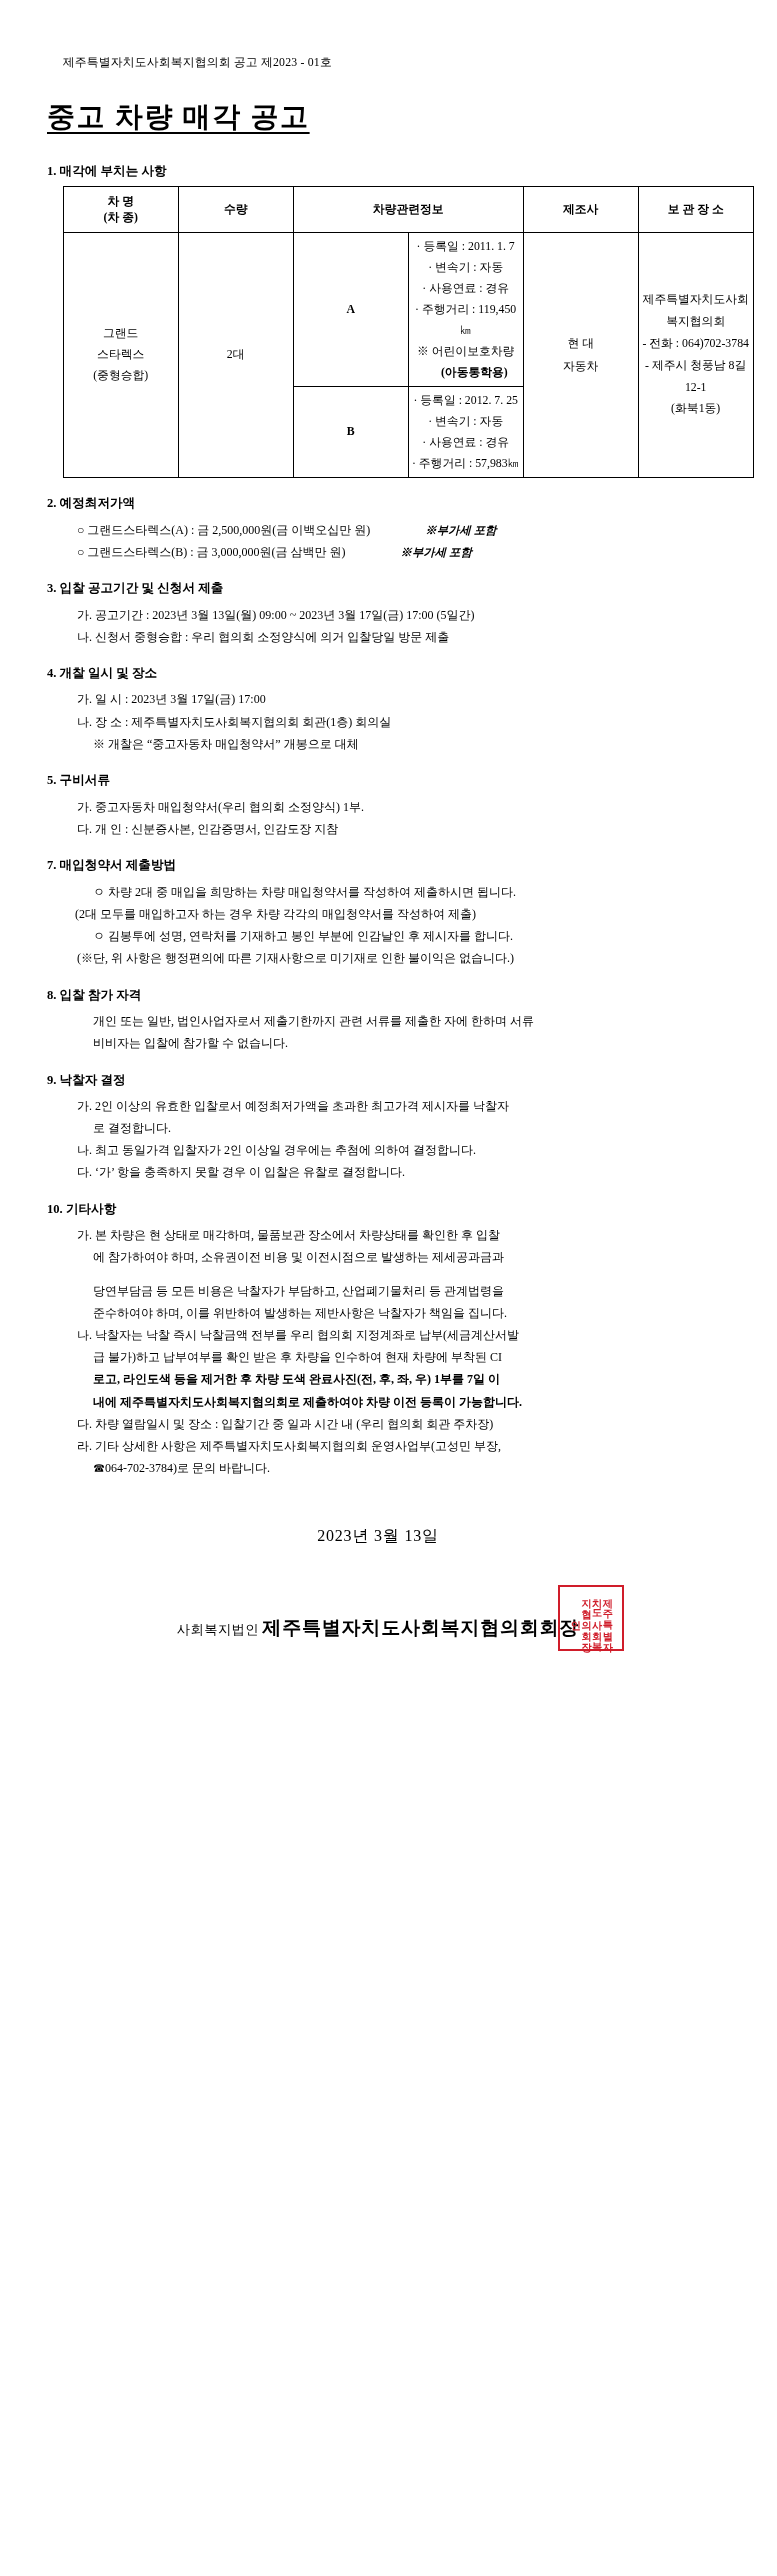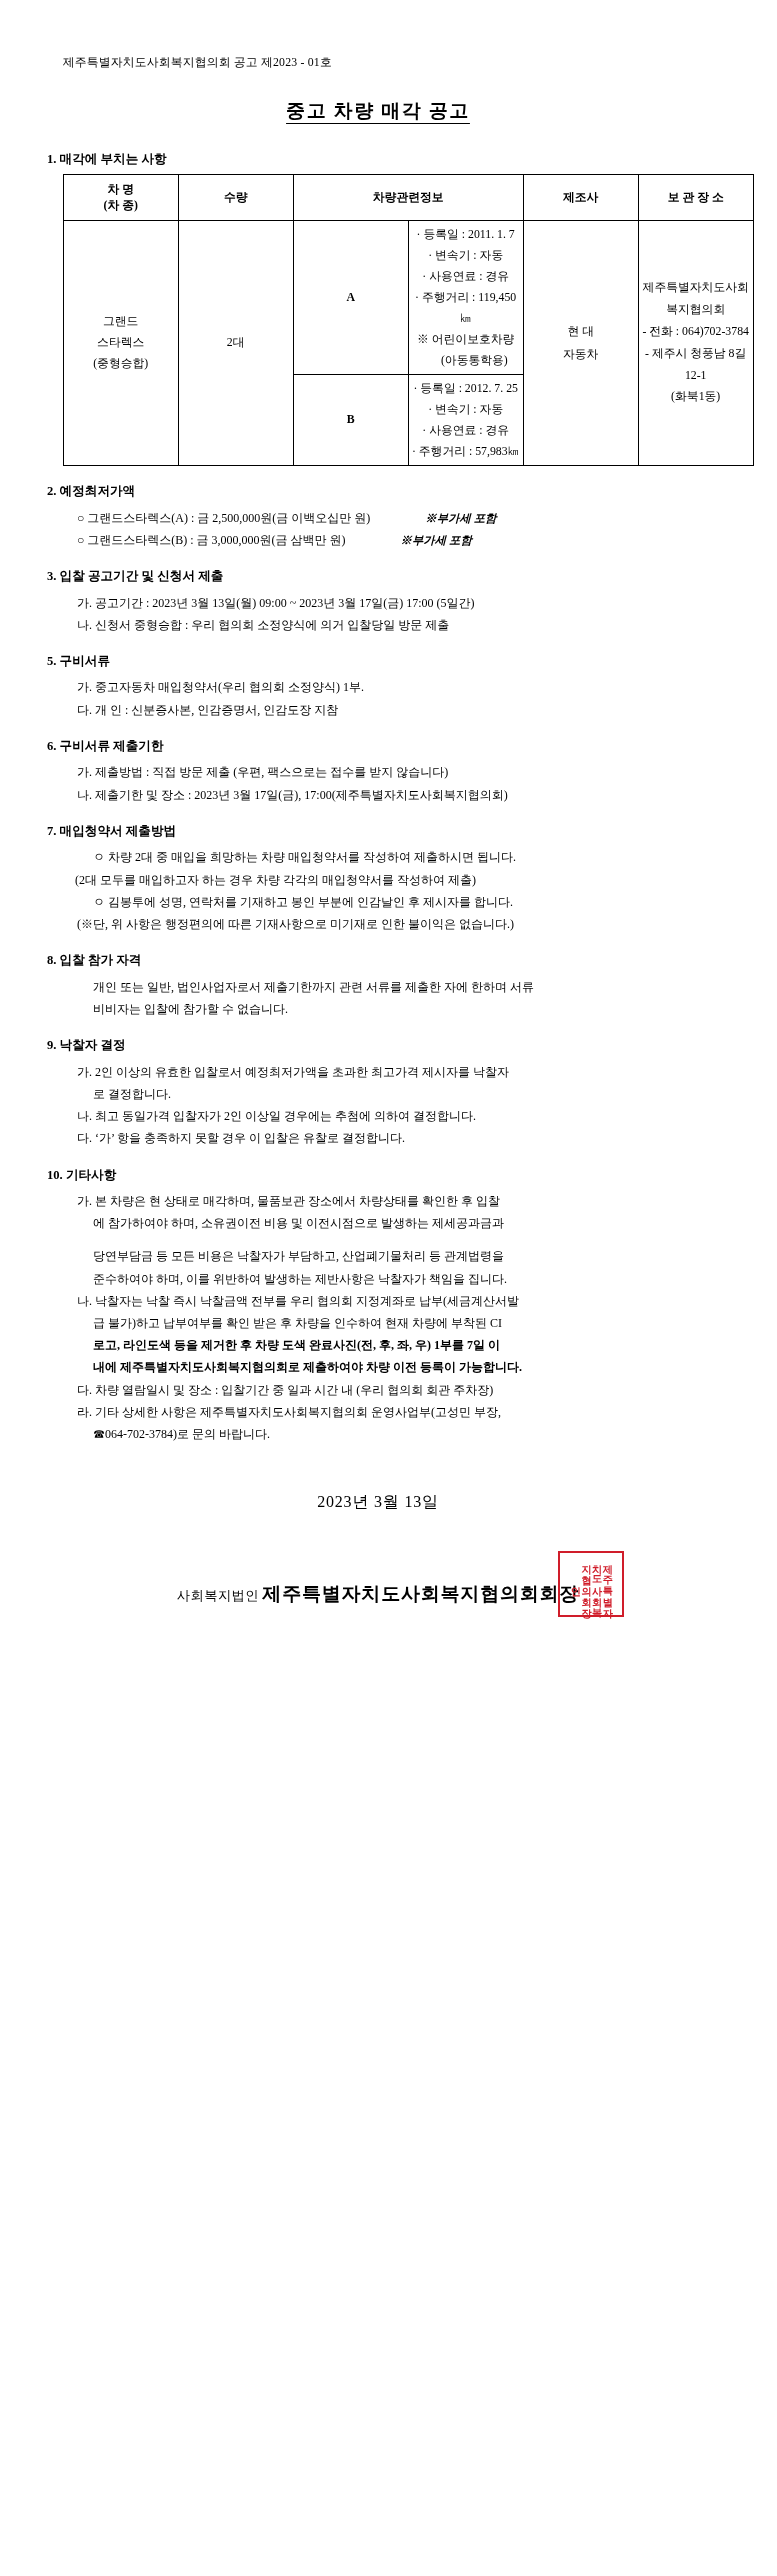--- a/index.html
+++ b/index.html
@@ -19,22 +19,22 @@
     box-sizing: border-box;
     padding: 55px 47px 31px 47px;
   }
   .doc-no {
     font-size: 11.8px;
     letter-spacing: 0.2px;
     margin-bottom: 27px;
     margin-left: 15.7px;
   }
   .title {
-    text-align: center;
-    font-size: 19px;
+    text-align: left;
+    font-size: 28px;
     font-weight: bold;
     letter-spacing: 1.6px;
     margin: 18px 0 27px 0;
   }
   .title u {
     text-decoration: underline;
     text-underline-offset: 5.5px;
   }
   .section {
     margin: 0 0 4.7px 0;
@@ -100,20 +100,21 @@
   td.cell-place {
     text-align: left;
     padding-left: 20.4px;
     line-height: 1.85;
     font-size: 11.4px;
     width: 221px;
   }
   .info-sub {
     display: block;
     padding-left: 17.3px;
+    font-weight: bold;
   }
 
   
   .date-line {
     text-align: center;
     font-size: 16px;
     margin: 47px 0 0 0;
     letter-spacing: 0.8px;
   }
   .footer-org {
@@ -238,32 +239,33 @@
       <span class="note-right">※부가세 포함</span>
     </div>
   </div>
 
   <div class="section">
     <div class="sec-head">3. 입찰 공고기간 및 신청서 제출</div>
     <div class="line">가. 공고기간 : 2023년 3월 13일(월) 09:00 ~ 2023년 3월 17일(금) 17:00 (5일간)</div>
     <div class="line">나. 신청서 중형승합 : 우리 협의회 소정양식에 의거 입찰당일 방문 제출</div>
   </div>
 
+  <div class="section">
+    <div class="sec-head">4. 개찰 일시 및 장소</div>
+    <div class="line">가. 일  시 : 2023년 3월 17일(금) 17:00</div>
+    <div class="line">나. 장  소 : 제주특별자치도사회복지협의회 회관(1층) 회의실</div>
+    <div class="line indent2">※ 개찰은 “중고자동차 매입청약서” 개봉으로 대체</div>
+  </div>
 
   <div class="section">
     <div class="sec-head">5. 구비서류</div>
     <div class="line">가. 중고자동차 매입청약서(우리 협의회 소정양식) 1부.</div>
     <div class="line">다. 개  인 : 신분증사본, 인감증명서, 인감도장 지참</div>
   </div>
 
-  <div class="section">
-    <div class="sec-head">6. 구비서류 제출기한</div>
-    <div class="line">가. 제출방법 : 직접 방문 제출 (우편, 팩스으로는 접수를 받지 않습니다)</div>
-    <div class="line">나. 제출기한 및 장소 : 2023년 3월 17일(금), 17:00(제주특별자치도사회복지협의회)</div>
-  </div>
 
   <div class="section">
     <div class="sec-head">7. 매입청약서 제출방법</div>
     <div class="line indent2">ㅇ 차량 2대 중 매입을 희망하는 차량 매입청약서를 작성하여 제출하시면 됩니다.</div>
     <div class="line indent3">(2대 모두를 매입하고자 하는 경우 차량 각각의 매입청약서를 작성하여 제출)</div>
     <div class="line indent2">ㅇ 김봉투에 성명, 연락처를 기재하고 봉인 부분에 인감날인 후 제시자를 합니다.</div>
     <div class="line">(※단, 위 사항은 행정편의에 따른 기재사항으로 미기재로 인한 불이익은 없습니다.)</div>
   </div>
 
   <div class="section">

